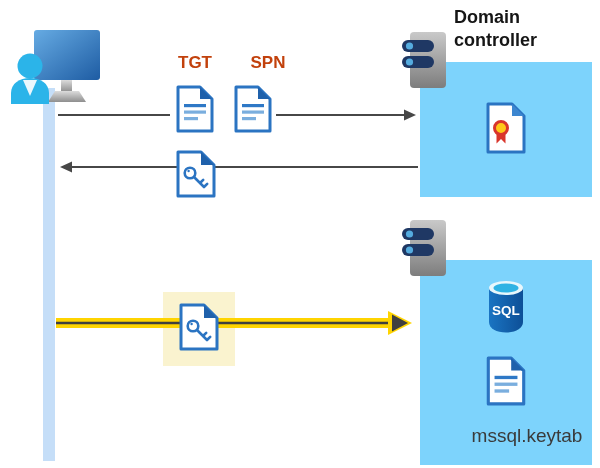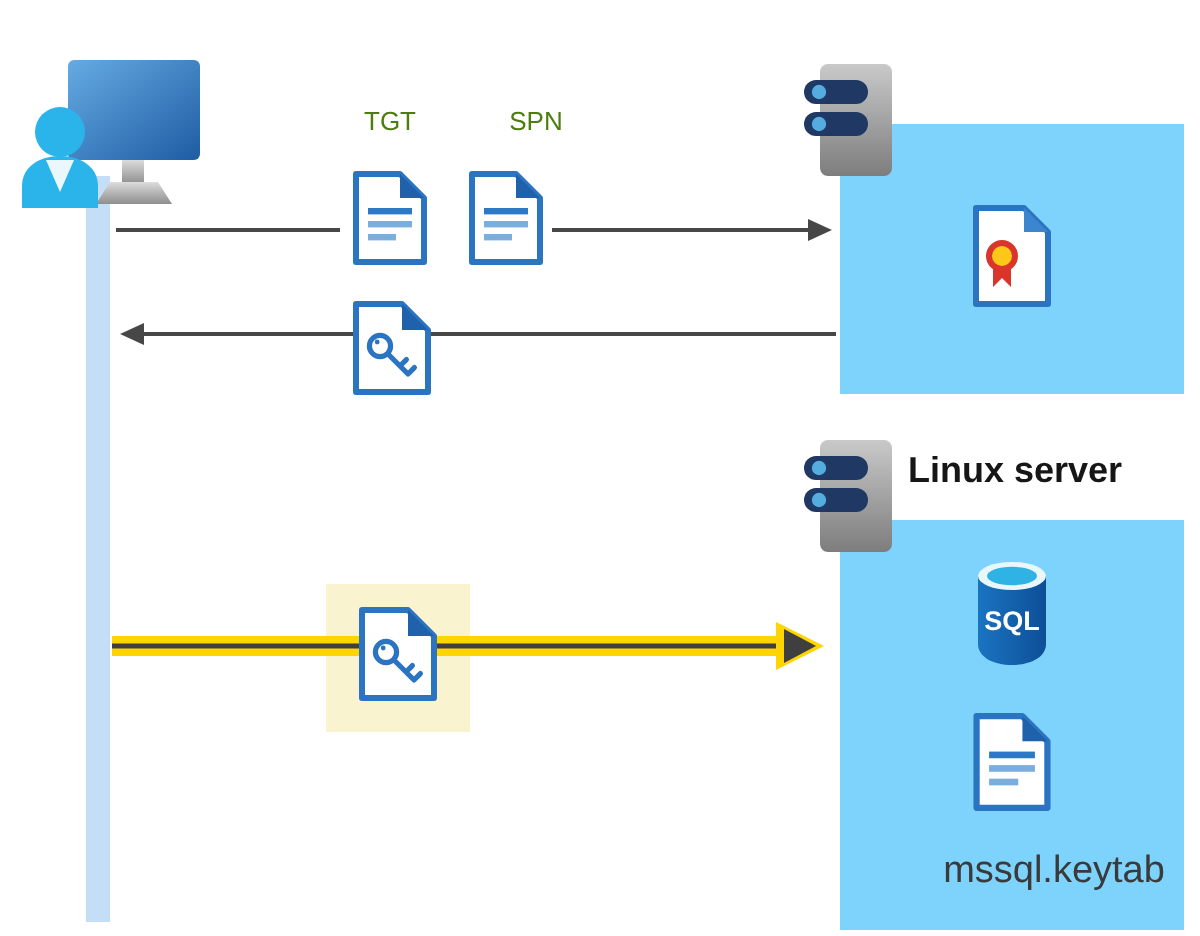--- a/index.html
+++ b/index.html
@@ -2,21 +2,21 @@
 <html><head>
 <meta charset="utf-8">
 <style>
   html,body{margin:0;padding:0;background:#fff;}
   .stage{
     position:relative;width:600px;height:468px;background:#ffffff;overflow:hidden;
     font-family:"Liberation Sans",sans-serif;color:#1a1a1a;
   }
   .abs{position:absolute;}
   .label-bold{font-weight:bold;font-size:18px;line-height:23px;color:#161616;}
-  .label-reg{font-weight:400;font-size:13px;color:#4d7c0f;}
+  .label-reg{font-weight:700;font-size:17px;color:#c2410c;}
   .gray-box{background:#7dd3fc;}
   .client-line{background:#c5def8;}
   .highlight-box{background:#faf3cf;}
   .keytab-label{font-size:19px;color:#3a3a3a;text-align:center;}
   .tick-label{width:44px;text-align:center;}
   .doc-strip{background:#ffffff;}
   svg{display:block;}
 </style>
 </head>
 <body>
@@ -159,16 +159,16 @@
     <rect x="2" y="10" width="32" height="12" rx="6" fill="#1f3864"></rect>
     <circle cx="9.5" cy="16" r="3.6" fill="#55acdf"></circle>
     <rect x="2" y="26" width="32" height="12" rx="6" fill="#1f3864"></rect>
     <circle cx="9.5" cy="32" r="3.6" fill="#55acdf"></circle>
   </svg>
 
 
   <div class="abs label-reg tick-label" style="left:173px;top:53px;">TGT</div>
   <div class="abs label-reg tick-label" style="left:246px;top:53px;">SPN</div>
 
+  <div class="abs label-bold" style="left:454px;top:6px;width:118px;">Domain controller</div>
 
-  <div class="abs label-bold" style="left:454px;top:224px;width:135px;white-space:nowrap;">Linux server</div>
 
 </div>
 
 </body></html>

